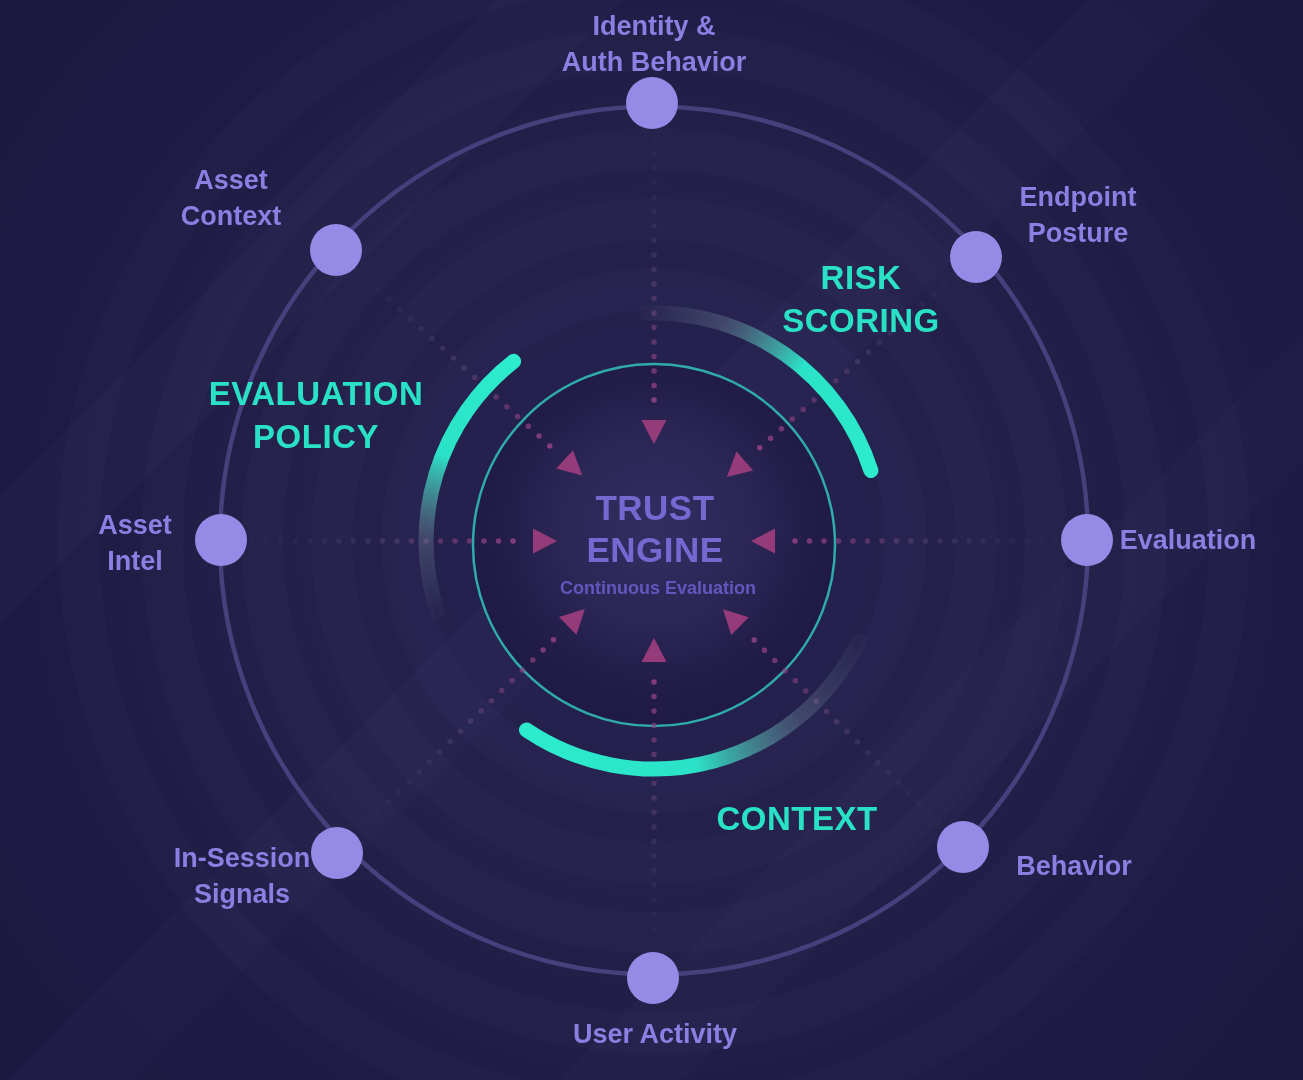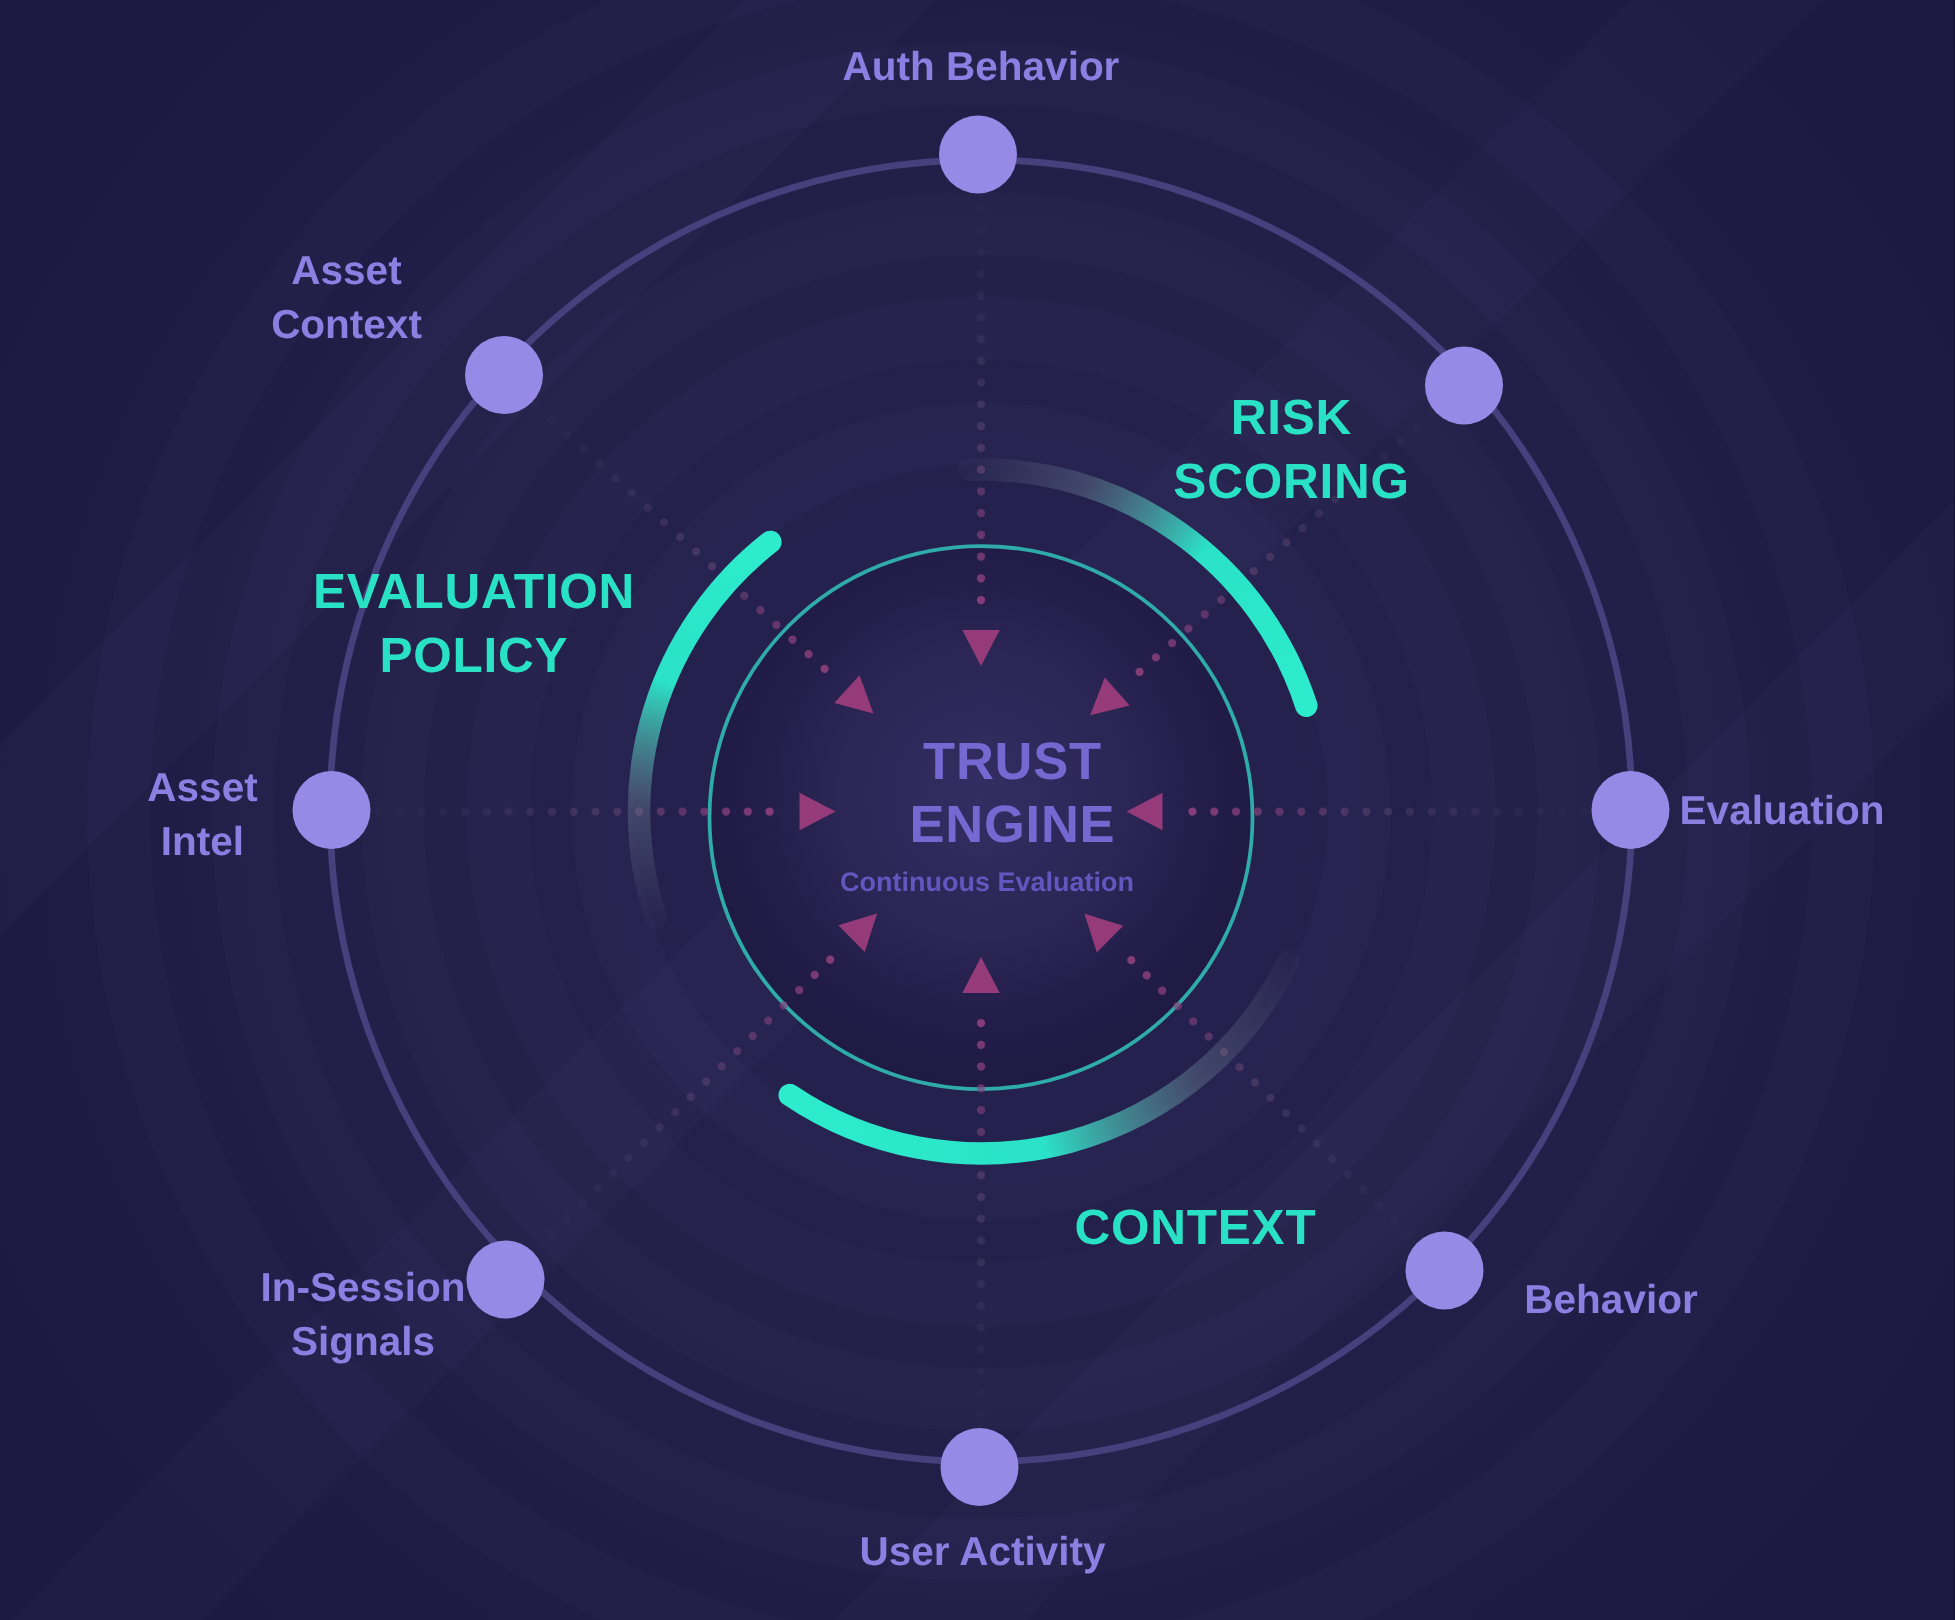--- a/index.html
+++ b/index.html
@@ -7,21 +7,21 @@
     position:relative;width:1303px;height:1080px;overflow:hidden;
     font-family:"Liberation Sans",sans-serif;
     background:
       radial-gradient(circle at 50.2% 50%, #272254 0%, #232049 42%, #1e1a43 78%, #1c1840 100%);
   }
   svg{position:absolute;left:0;top:0;}
   .lbl{position:absolute;transform:translate(-50%,-50%);text-align:center;white-space:nowrap;}
   .lbl span{display:block;}
   .sig{font-size:27px;line-height:36px;font-weight:600;color:var(--label-purple,#8b7fe2);}
   .stage-lbl{font-size:33px;line-height:43px;font-weight:700;letter-spacing:.5px;color:var(--accent-teal,#29e2c6);}
-  .hub-title{font-size:35px;line-height:42px;font-weight:600;letter-spacing:.5px;color:var(--hub-text,#7568d0);margin-left:20px;}
+  .hub-title{font-size:35px;line-height:42px;font-weight:600;letter-spacing:.5px;color:var(--hub-text,#7568d0);}
   .hub-sub{font-size:18px;line-height:22px;font-weight:700;color:var(--hub-subtitle,#6257be);}
   .node{fill:var(--node-purple,#968ae6);}
   .outer-ring{stroke:var(--outer-circle,#46417c);}
   .inner-ring{stroke:var(--ring-teal,#2fb3ae);}
 </style>
 </head>
 <body>
 
 <div id="stage">
 
@@ -115,25 +115,30 @@
       <circle class="node" cx="976" cy="257" r="26"></circle>
       <circle class="node" cx="221" cy="540" r="26"></circle>
       <circle class="node" cx="1087" cy="540" r="26"></circle>
       <circle class="node" cx="337" cy="853" r="26"></circle>
       <circle class="node" cx="963" cy="847" r="26"></circle>
       <circle class="node" cx="653" cy="978" r="26"></circle>
     </g>
   </svg>
 
   <div class="lbl sig" style="left:654px;top:44px">
+    <span>Identity &amp;</span>
     <span>Auth Behavior</span>
   </div>
   <div class="lbl sig" style="left:231px;top:198px">
     <span>Asset</span>
     <span>Context</span>
+  </div>
+  <div class="lbl sig" style="left:1078px;top:215px">
+    <span>Endpoint</span>
+    <span>Posture</span>
   </div>
   <div class="lbl sig" style="left:135px;top:543px">
     <span>Asset</span>
     <span>Intel</span>
   </div>
   <div class="lbl sig" style="left:1188px;top:540px">
     <span>Evaluation</span>
   </div>
   <div class="lbl sig" style="left:242px;top:876px">
     <span>In-Session</span>

